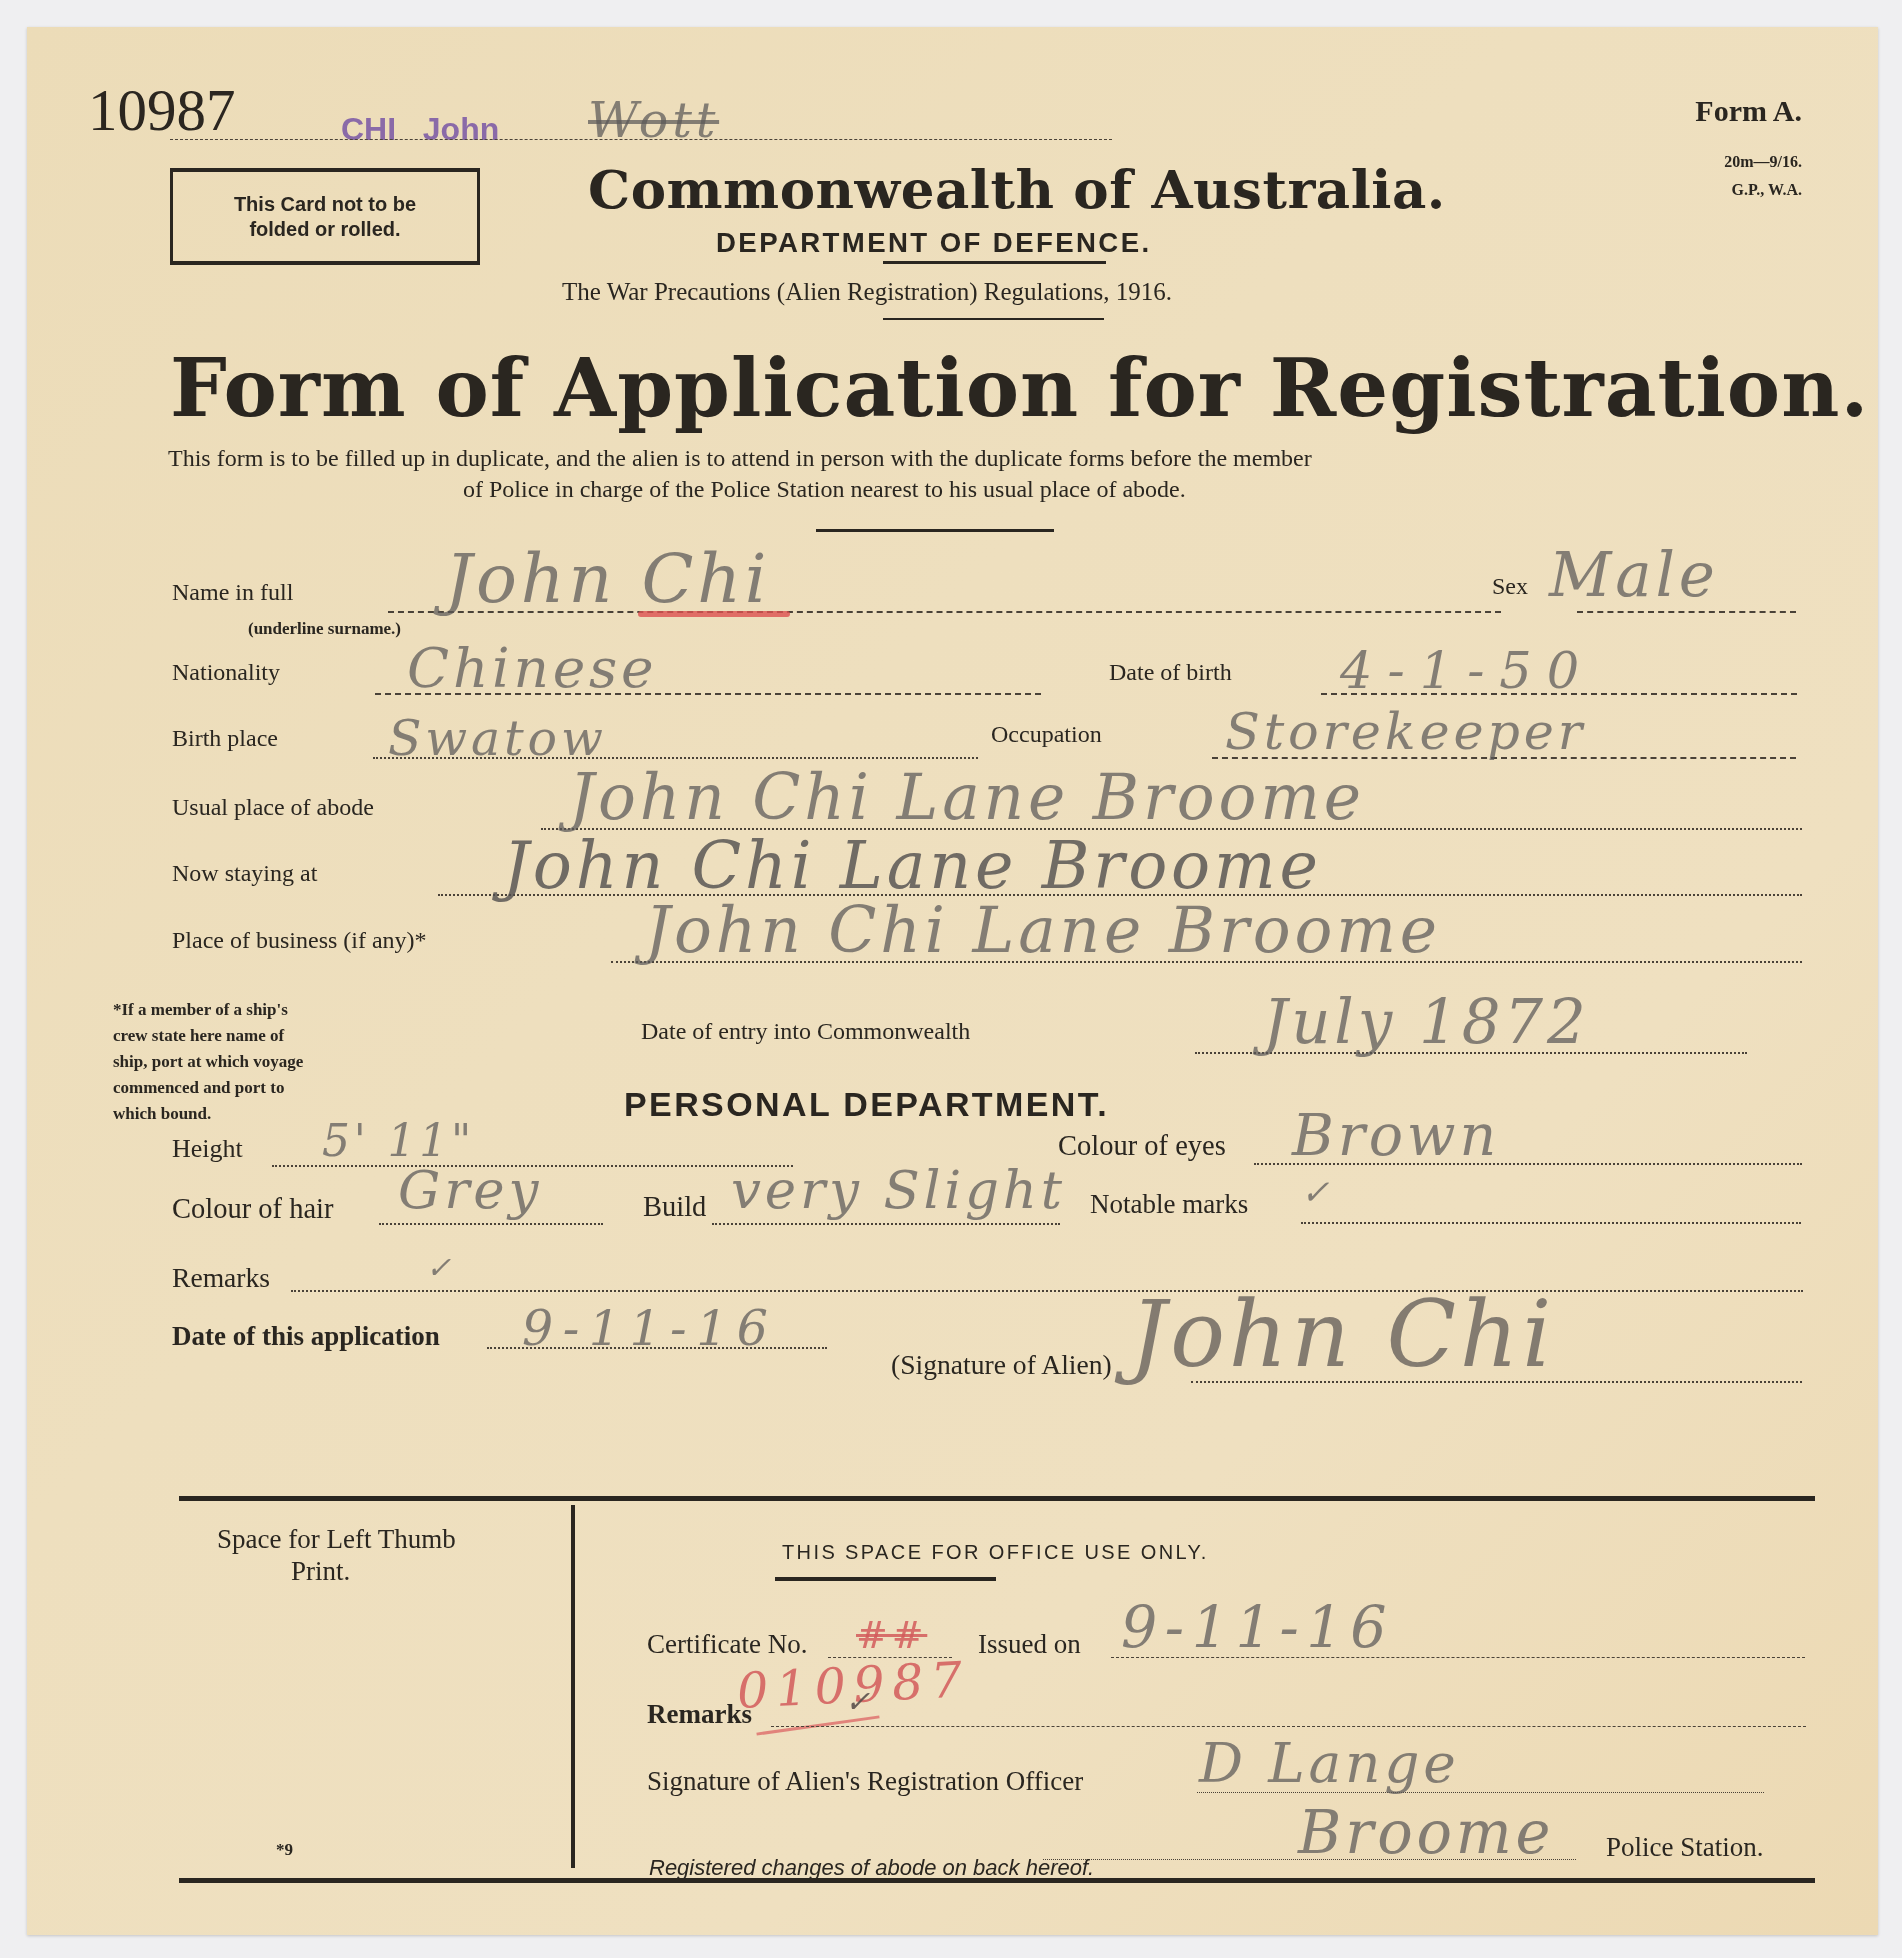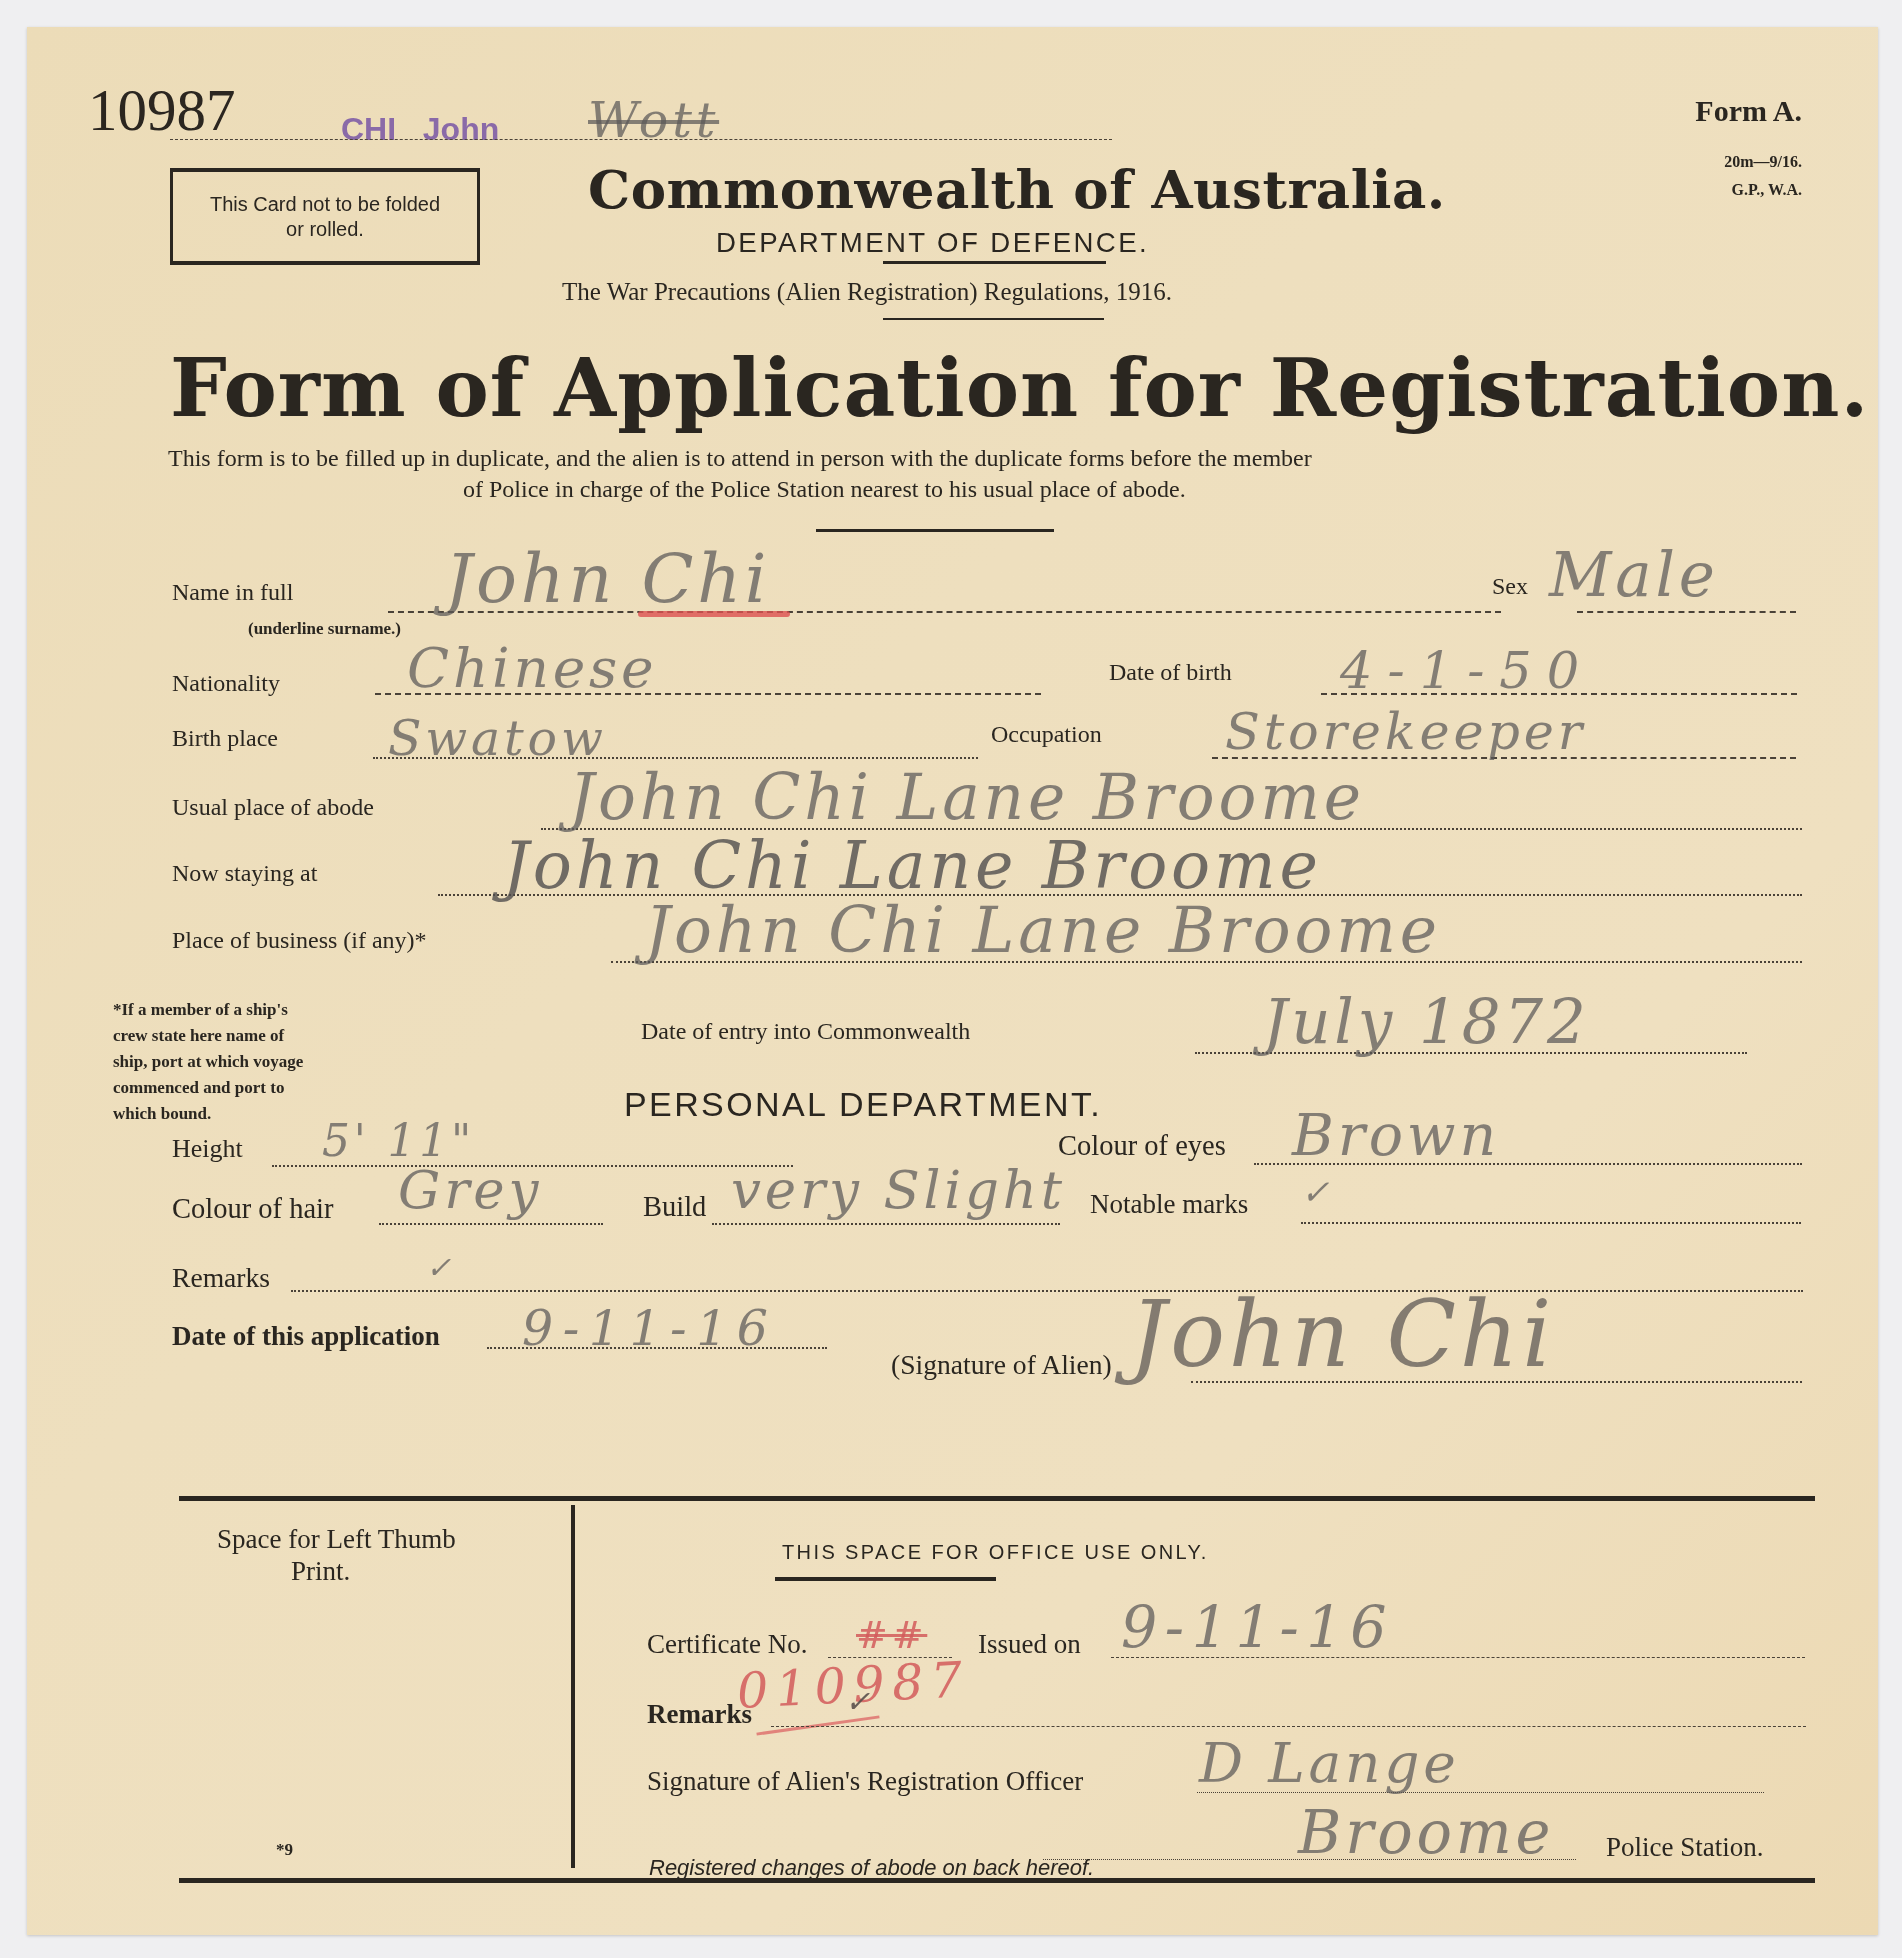--- a/index.html
+++ b/index.html
@@ -23,21 +23,21 @@
   .dash { position: absolute; border-bottom: 2.9px dashed #4a4238; height: 0; }
   .hand {
     position: absolute; white-space: nowrap;
     font-family: "DejaVu Serif", serif; font-style: italic;
     color: rgba(90, 88, 88, 0.72);
     letter-spacing: 3.8px;
   }
   .label { font-size: 24px; }
   .typed-purple { color: #8a6aa8; font-family: Liberation Sans, sans-serif; font-size: 32px; font-weight: bold; }
   .gothic { font-family: "DejaVu Serif", serif; font-weight: bold; }
-  .sans-bold { font-family: "Liberation Sans", "DejaVu Sans", sans-serif; font-weight: normal; }
+  .sans-bold { font-family: "Liberation Sans", "DejaVu Sans", sans-serif; font-weight: bold; }
   .hr { position: absolute; background: #2a2620; }
   .red { color: rgba(210, 90, 90, 0.85); }
 </style>
 </head>
 <body>
 
 <div class="card">
 
   <div class="abs" style="left:61px; top:49px; font-size:59px; font-family:'Liberation Serif',serif; color:#2b2620;">10987</div>
   <div class="abs typed-purple" style="left:314px; top:84px; white-space:pre;">CHI   John</div>
@@ -67,21 +67,21 @@
   <div class="abs label" style="left:145px; top:552px;">Name in full</div>
   <div class="abs" style="left:221px; top:592px; font-size:17px; font-weight:bold;">(underline surname.)</div>
   <div class="dash" style="left:361px; top:584px; width:1113px;"></div>
   <div class="hand" style="left:418px; top:512px; font-size:68px;">John Chi</div>
   <div class="hr" style="left:611px; top:584px; width:152px; height:5.7px; background:rgba(220,80,80,0.8); border-radius:2.9px;"></div>
 
   <div class="abs label" style="left:1465px; top:546px;">Sex</div>
   <div class="dash" style="left:1550px; top:584px; width:219px;"></div>
   <div class="hand" style="left:1522px; top:512px; font-size:61px;">Male</div>
 
-  <div class="abs label" style="left:145px; top:632px;margin-top:11px;">Nationality</div>
+  <div class="abs label" style="left:145px; top:632px;">Nationality</div>
   <div class="dash" style="left:348px; top:666px; width:666px;"></div>
   <div class="hand" style="left:380px; top:609px; font-size:55px;">Chinese</div>
 
   <div class="abs label" style="left:1082px; top:632px;">Date of birth</div>
   <div class="dash" style="left:1294px; top:666px; width:476px;"></div>
   <div class="hand" style="left:1313px; top:614px; font-size:51px; letter-spacing:15px;">4-1-50</div>
 
   <div class="abs label" style="left:145px; top:698px;">Birth place</div>
   <div class="dots" style="left:346px; top:730px; width:605px;"></div>
   <div class="hand" style="left:361px; top:683px; font-size:49px;">Swatow</div>

